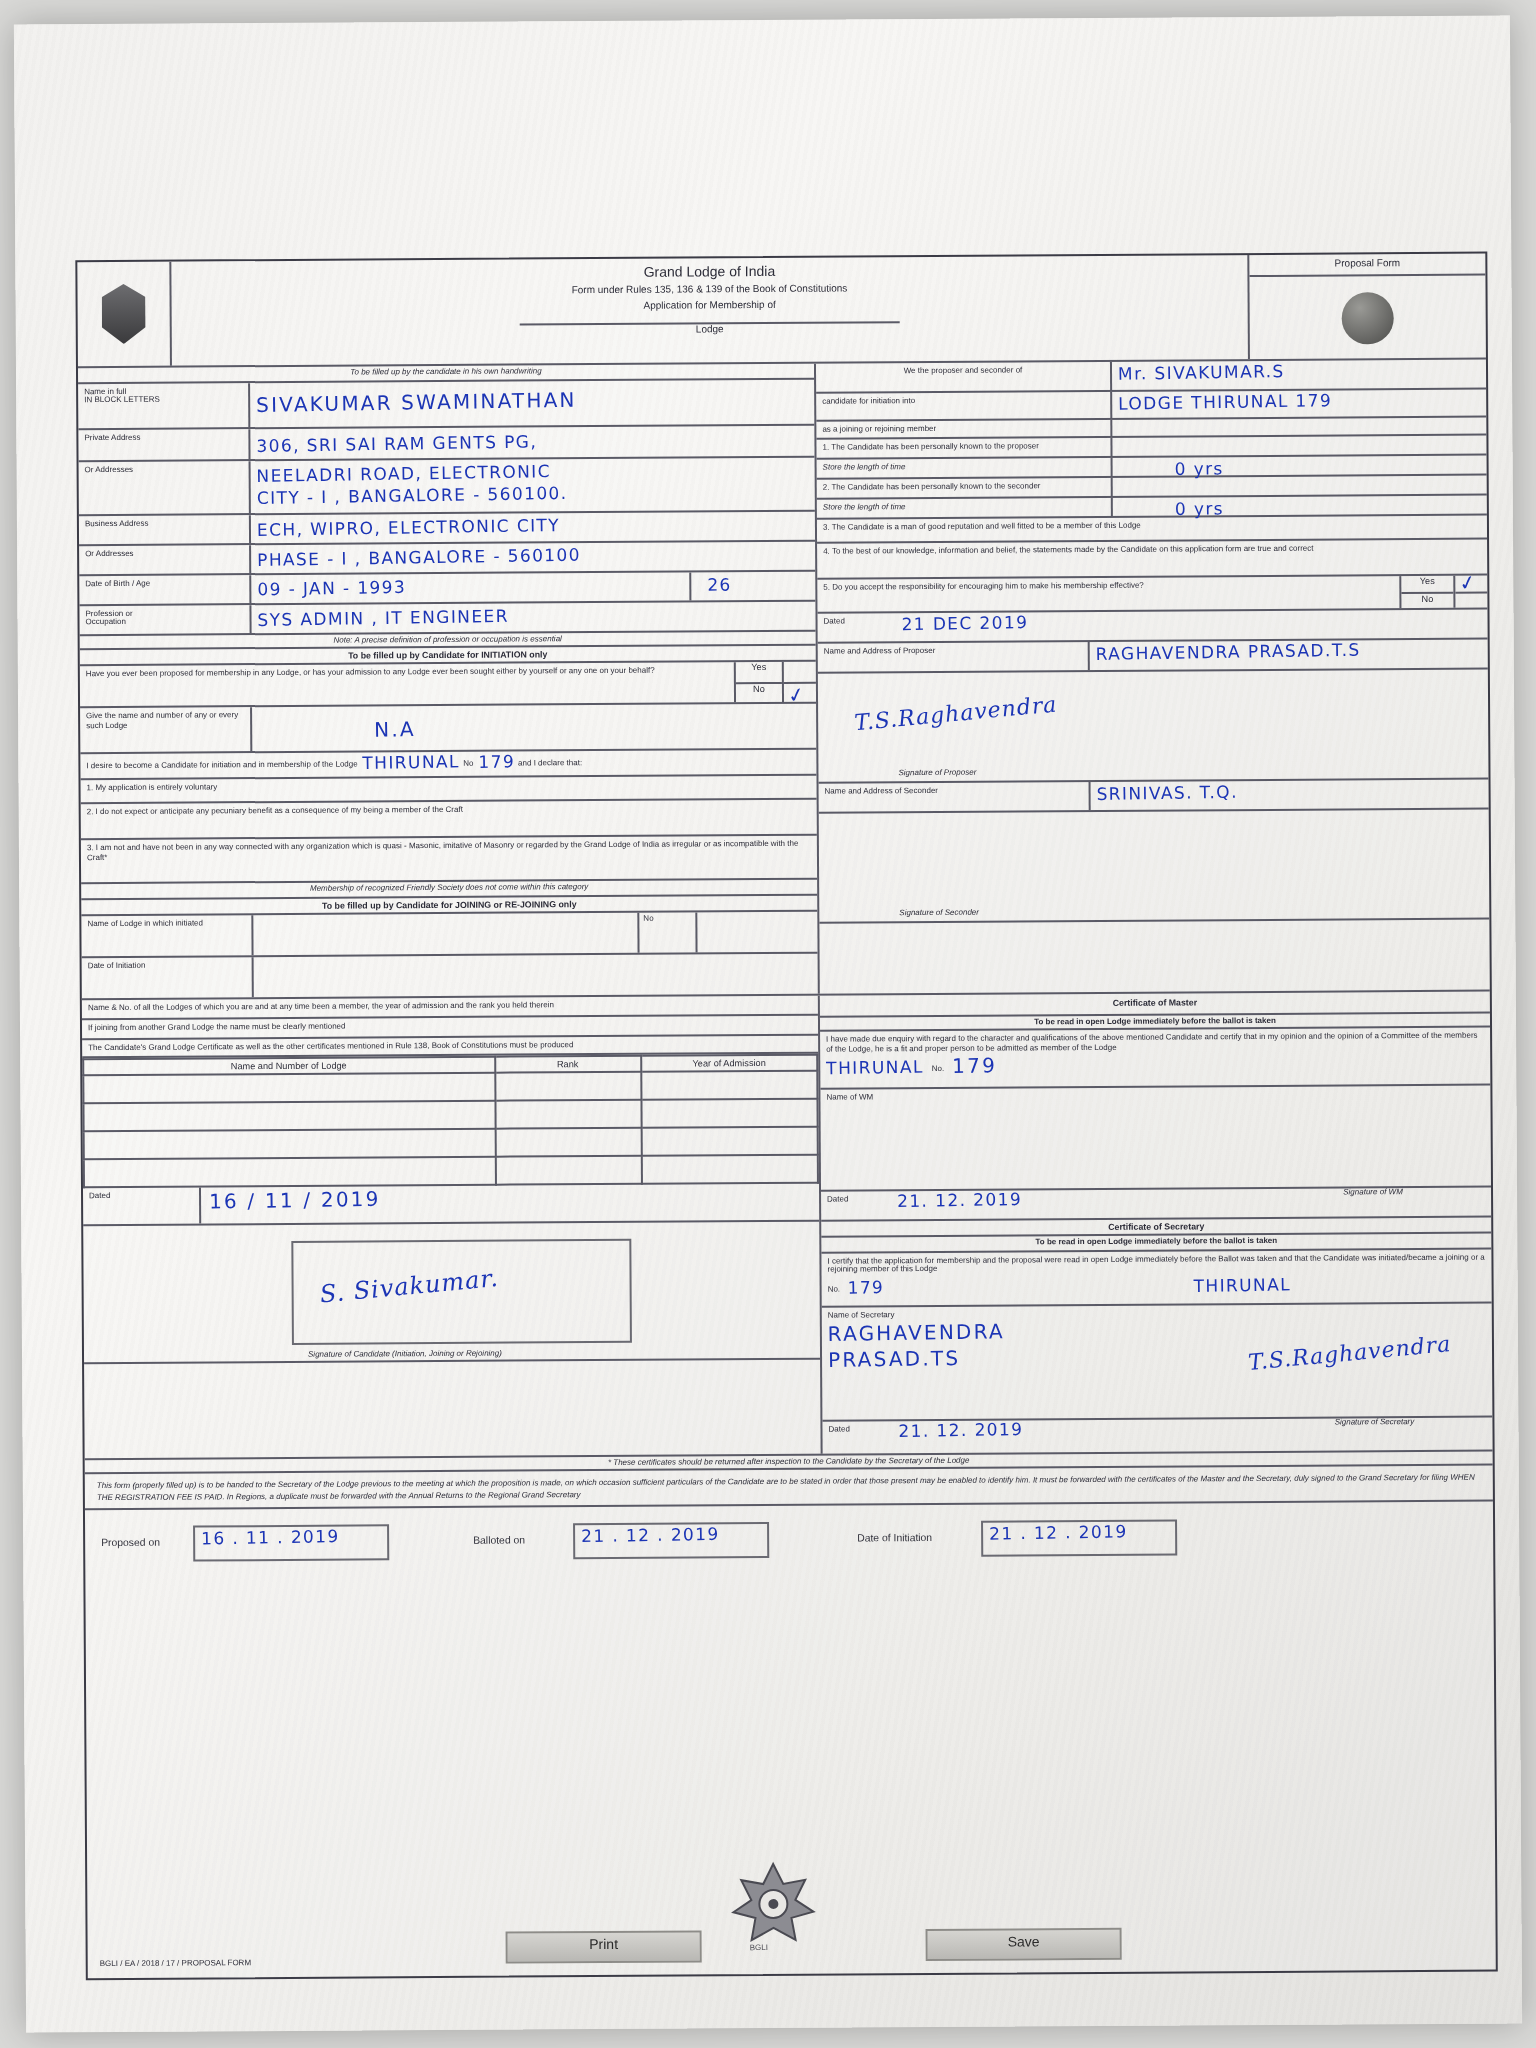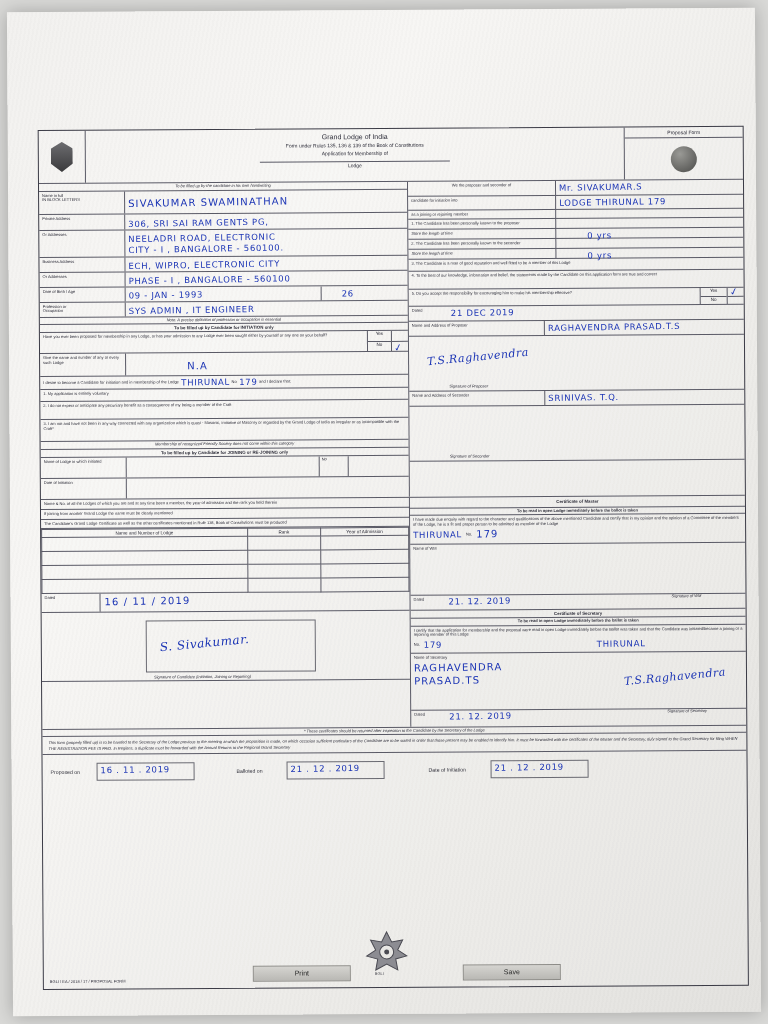--- a/index.html
+++ b/index.html
@@ -151,21 +151,21 @@
           <div class="lval">
             <div class="hw sm" style="margin-top:1px;">PHASE - I , BANGALORE - 560100</div>
           </div>
         </div>
 
         <div class="lrow" style="height:14px;">
           <div class="lcap mini">Date of Birth / Age</div>
           <div class="lval" style="border-right:1px solid #5a5a66;">
             <div class="hw sm" style="margin-top:1px;">09 - JAN - 1993</div>
           </div>
-          <div style="width:46px;padding:1px 20px;">
+          <div style="width:46px;padding:1px 8px;">
             <div class="hw sm" style="margin-top:1px;">26</div>
           </div>
         </div>
 
         <div class="lrow" style="height:14px;">
           <div class="lcap mini" style="white-space:pre-line;">Profession or
 Occupation</div>
           <div class="lval">
             <div class="hw sm" style="margin-top:1px;">SYS ADMIN ,  IT ENGINEER</div>
           </div>

